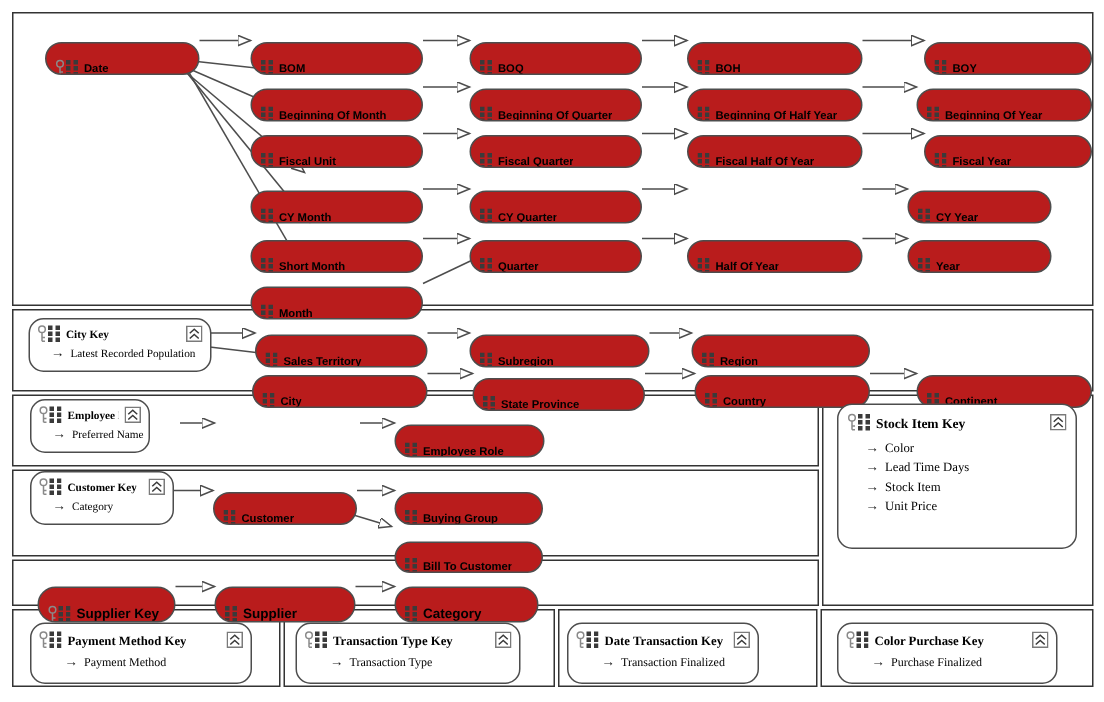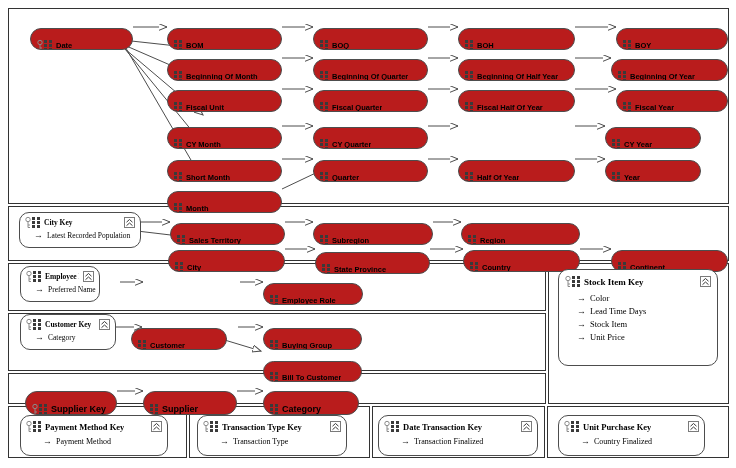--- a/index.html
+++ b/index.html
@@ -679,21 +679,21 @@
             <polyline points="2.5,5.2 5.5,2.5 8.5,5.2" fill="none" stroke="#3a3a3a"></polyline>
             <polyline points="2.5,8.7 5.5,6 8.5,8.7" fill="none" stroke="#3a3a3a"></polyline>
           </svg>
         </span>
       </div>
     <div class="a">
         <span class="marr">→</span>
         <span>Category</span>
       </div>
   </div>
-  <div class="n" style="left:131px;top:316px;width:96px">
+  <div class="n" style="left:142px;top:316px;width:96px">
       <span class="ic">
         <svg width="8" height="11" viewBox="0 0 8 11">
           <g fill="#3a3a3a">
             <rect x="0" y="0" width="3" height="3"></rect>
             <rect x="5" y="0" width="3" height="3"></rect>
             <rect x="0" y="4" width="3" height="3"></rect>
             <rect x="5" y="4" width="3" height="3"></rect>
             <rect x="0" y="8" width="3" height="3"></rect>
             <rect x="5" y="8" width="3" height="3"></rect>
           </g>
@@ -845,21 +845,21 @@
             <polyline points="2.5,5.2 5.5,2.5 8.5,5.2" fill="none" stroke="#3a3a3a"></polyline>
             <polyline points="2.5,8.7 5.5,6 8.5,8.7" fill="none" stroke="#3a3a3a"></polyline>
           </svg>
         </span>
       </div>
     <div class="a">
         <span class="marr">→</span>
         <span>Transaction Type</span>
       </div>
   </div>
-  <div class="kb fb" style="left:378px;top:415px;width:160px;height:41px">
+  <div class="kb fb" style="left:378px;top:415px;width:128px;height:41px">
     <div class="t">
         <span class="ic">
           <svg width="15" height="13" viewBox="0 0 15 13">
             <g fill="#3a3a3a">
               <rect x="7" y="1" width="3" height="3"></rect>
               <rect x="12" y="1" width="3" height="3"></rect>
               <rect x="7" y="5" width="3" height="3"></rect>
               <rect x="12" y="5" width="3" height="3"></rect>
               <rect x="7" y="9" width="3" height="3"></rect>
               <rect x="12" y="9" width="3" height="3"></rect>
@@ -899,28 +899,28 @@
               <rect x="12" y="9" width="3" height="3"></rect>
             </g>
             <g stroke="#8a8a8a" fill="none" stroke-width="1">
               <circle cx="3" cy="3.5" r="2.2"></circle>
               <line x1="3" y1="5.7" x2="3" y2="11.5"></line>
               <line x1="3" y1="9" x2="5" y2="9"></line>
               <line x1="3" y1="11.5" x2="5" y2="11.5"></line>
             </g>
           </svg>
         </span>
-        <span class="lbl">Unit Purchase Key</span>
+        <span class="lbl">Color Purchase Key</span>
         <span class="ic collapse">
           <svg width="11" height="11" viewBox="0 0 11 11">
             <rect x="0.5" y="0.5" width="10" height="10" fill="#fff" stroke="#7a7a7a"></rect>
             <polyline points="2.5,5.2 5.5,2.5 8.5,5.2" fill="none" stroke="#3a3a3a"></polyline>
             <polyline points="2.5,8.7 5.5,6 8.5,8.7" fill="none" stroke="#3a3a3a"></polyline>
           </svg>
         </span>
       </div>
     <div class="a">
         <span class="marr">→</span>
-        <span>Country Finalized</span>
+        <span>Purchase Finalized</span>
       </div>
   </div>
 
 </div>
 
 </body></html>

